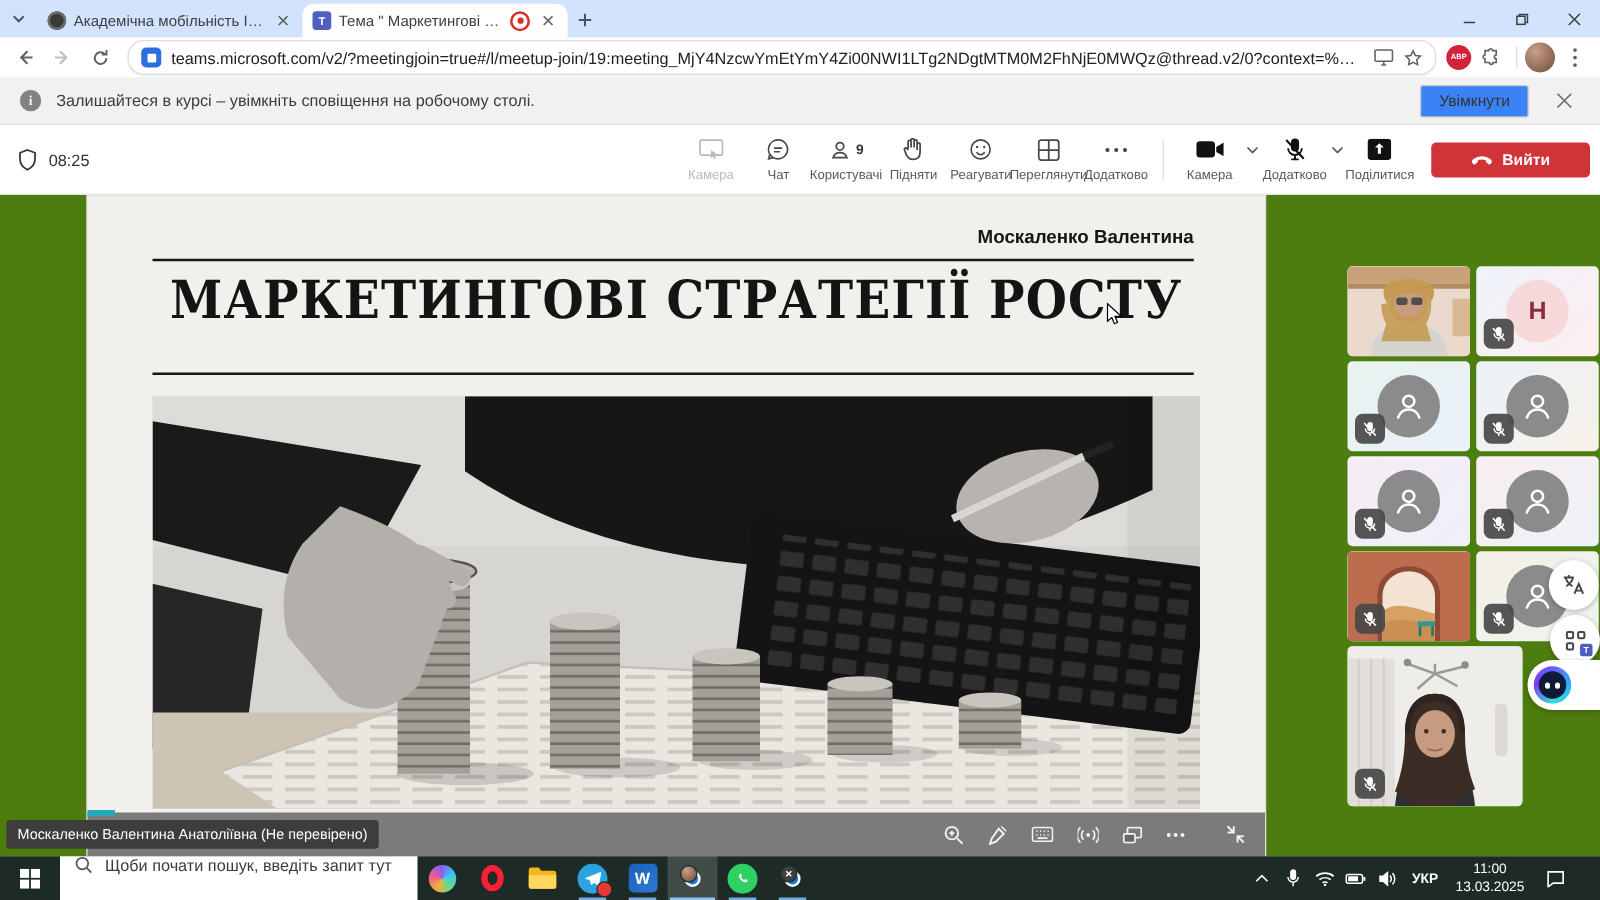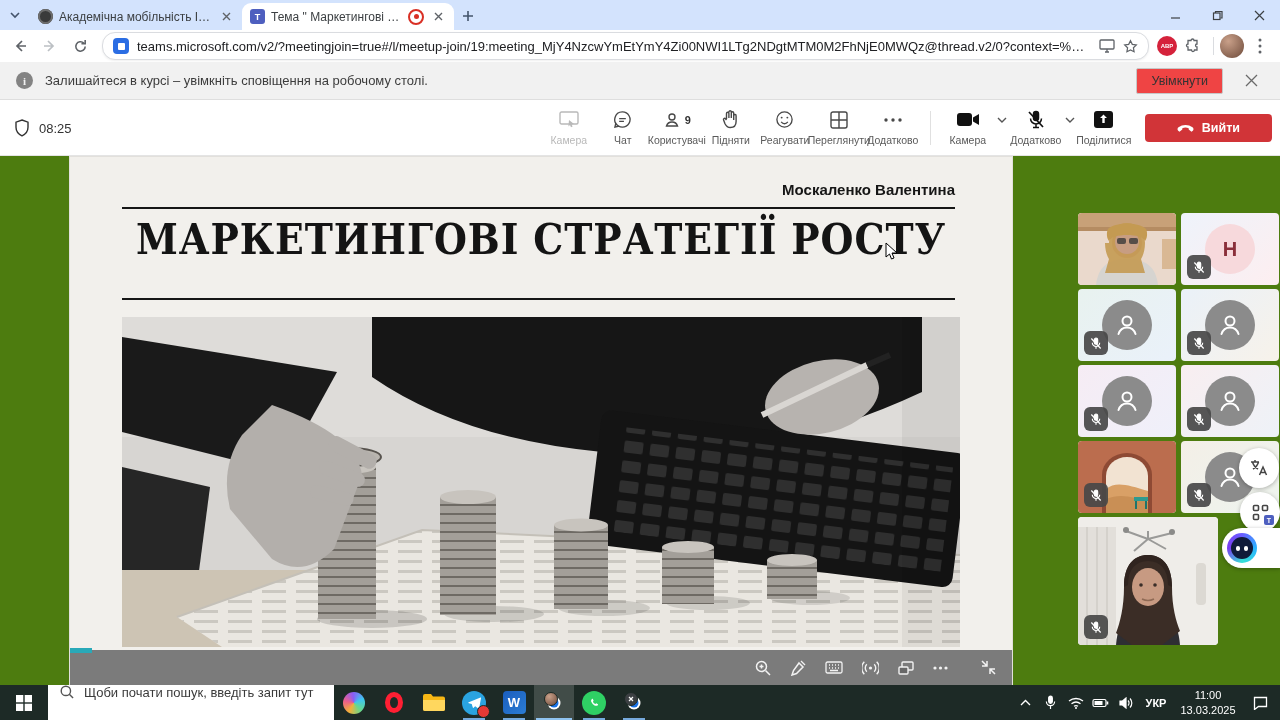--- a/index.html
+++ b/index.html
@@ -38,21 +38,21 @@
        display:flex;align-items:center;justify-content:center;flex:none}
   .vsep{width:1px;height:18px;background:#dadce0;margin:0 4px}
   .uavatar{width:24px;height:24px;border-radius:50%;background:radial-gradient(circle at 35% 30%,#c9a089,#6d4a3a);flex:none}
 
   
   .banner{position:absolute;left:0;top:62px;width:1280px;height:38px;background:#f1f1f1;border-bottom:1px solid #dedede;
        display:flex;align-items:center;gap:12px;padding:0 16px;box-sizing:border-box;font-size:13px;color:#3c3c3c}
   .infoi{width:17px;height:17px;border-radius:50%;background:#838383;color:#f1f1f1;font-size:11px;font-weight:700;
        display:flex;align-items:center;justify-content:center;font-family:"Liberation Serif",serif}
   .bspacer{flex:1}
-  .enablebtn{background:#ef4444;border:1px solid #c7c7c7;border-radius:2px;padding:5px 14px;font-size:12.5px;color:#333}
+  .enablebtn{background:#3b82f6;border:1px solid #c7c7c7;border-radius:2px;padding:5px 14px;font-size:12.5px;color:#333}
   .bclose{color:#6a6a6a;margin:0 6px 0 10px}
 
   
   .mheader{position:absolute;left:0;top:100px;width:1280px;height:56px;background:#fff;border-bottom:1px solid #e4e4e4;box-sizing:border-box}
   .timer{position:absolute;left:14px;top:19px;display:flex;align-items:center;gap:9px;font-size:13px;color:#333}
   .mbuttons{position:absolute;right:8px;top:0;height:55px;display:flex;align-items:center}
   .mbtn{width:54px;display:flex;flex-direction:column;align-items:center;gap:4px;font-size:10.5px;color:#5a5a5a}
   .mbtn .irow{display:flex;align-items:center;height:20px;color:#484848}
   .mbtn.disabled,.mbtn.disabled .irow{color:#b9b9b9}
   .badge9{font-weight:700;font-size:11px;color:#333;margin-left:2px}
@@ -133,21 +133,21 @@
   .tgbadge{position:absolute;right:-4px;bottom:-3px;width:11px;height:11px;border-radius:50%;background:#e53935;border:1px solid #1d2a26}
   .cavatar{position:absolute;right:-4px;bottom:-3px;width:12px;height:12px;border-radius:50%;
        background:radial-gradient(circle at 35% 30%,#c9a089,#6d4a3a);border:1px solid #1d2a26}
   .cxbadge{position:absolute;right:-4px;bottom:-3px;width:12px;height:12px;border-radius:50%;background:#3c4043;
        border:1px solid #1d2a26;display:flex;align-items:center;justify-content:center;color:#fff}
   .wa{width:24px;height:24px;border-radius:50%;background:#2fd064;display:flex;align-items:center;justify-content:center}
   .wordic{width:23px;height:23px;border-radius:4px;background:linear-gradient(135deg,#1b5ebe,#2b7cd3);color:#fff;
        font-size:13px;font-weight:700;display:flex;align-items:center;justify-content:center}
   .tg{width:24px;height:24px;border-radius:50%;background:#2aa3e0;display:flex;align-items:center;justify-content:center}
   .trayspace{flex:1}
-  .tray{display:flex;align-items:center;padding-right:2px}
+  .tray{display:flex;align-items:center;padding-right:18px}
   .tico{width:25px;display:flex;align-items:center;justify-content:center}
   .lang{width:36px;text-align:center;font-size:11px;font-weight:700}
   .clock{width:68px;text-align:center;font-size:11px;line-height:1.3}
   .ac{width:36px;display:flex;align-items:center;justify-content:center}
 </style>
 </head>
 <body>
 
 <div class="tabstrip">
   <div class="tabsearch">
@@ -507,20 +507,21 @@
       </span>
       <span class="oic last">
         <svg width="15" height="15" viewBox="0 0 15 15" fill="none" stroke="currentColor" stroke-width="1.5">
             <path d="M6 1L6 6 1 6M6 6L1 1M9 14l0-5 5 0M9 9l5 5"></path>
           </svg>
       </span>
     </div>
   </div>
 
   <div class="tealtab"></div>
+  <div class="npill">Москаленко Валентина Анатоліївна (Не перевірено)</div>
 
   <div class="cursor">
     <svg width="13" height="19" viewBox="0 0 13 19">
         <path d="M1 1l0 14 3.5-3 2 5 2.5-1-2-5H12z" fill="#fff" stroke="#000" stroke-width="1"></path>
       </svg>
   </div>
 
   <div class="tile t1">
     <svg width="98" height="72" viewBox="0 0 98 72">
       <rect width="98" height="72" fill="#ead9cc"></rect>

